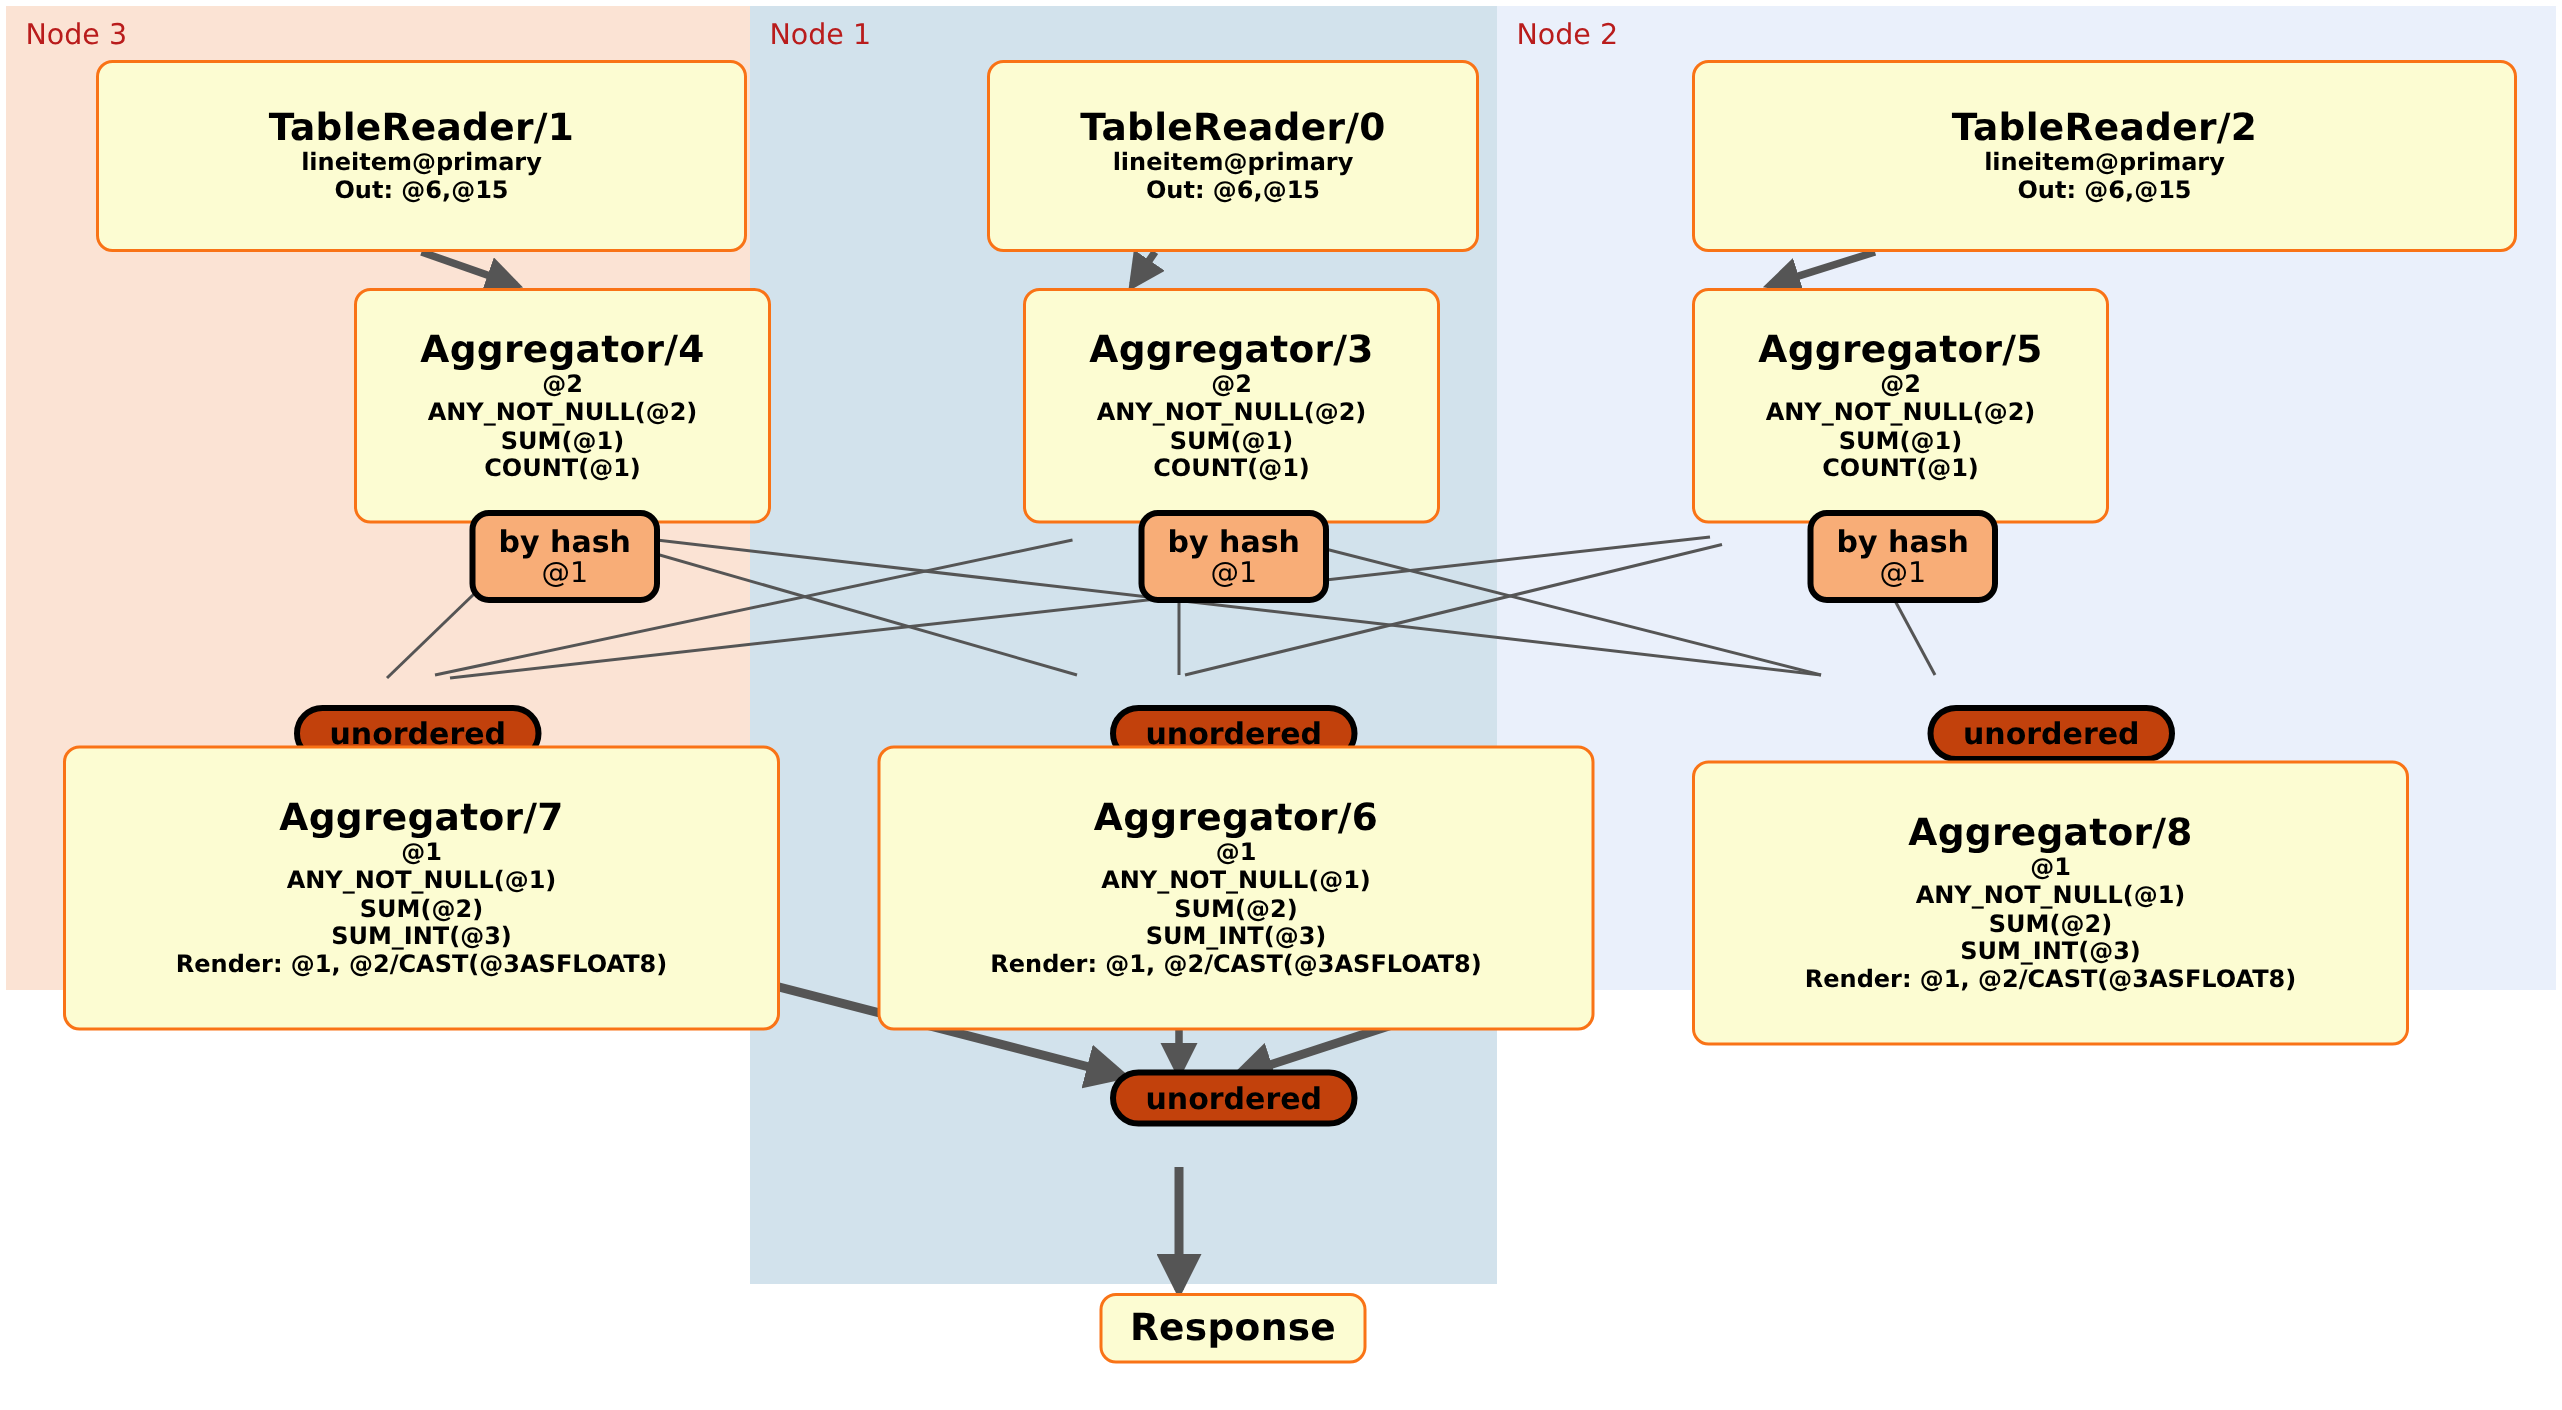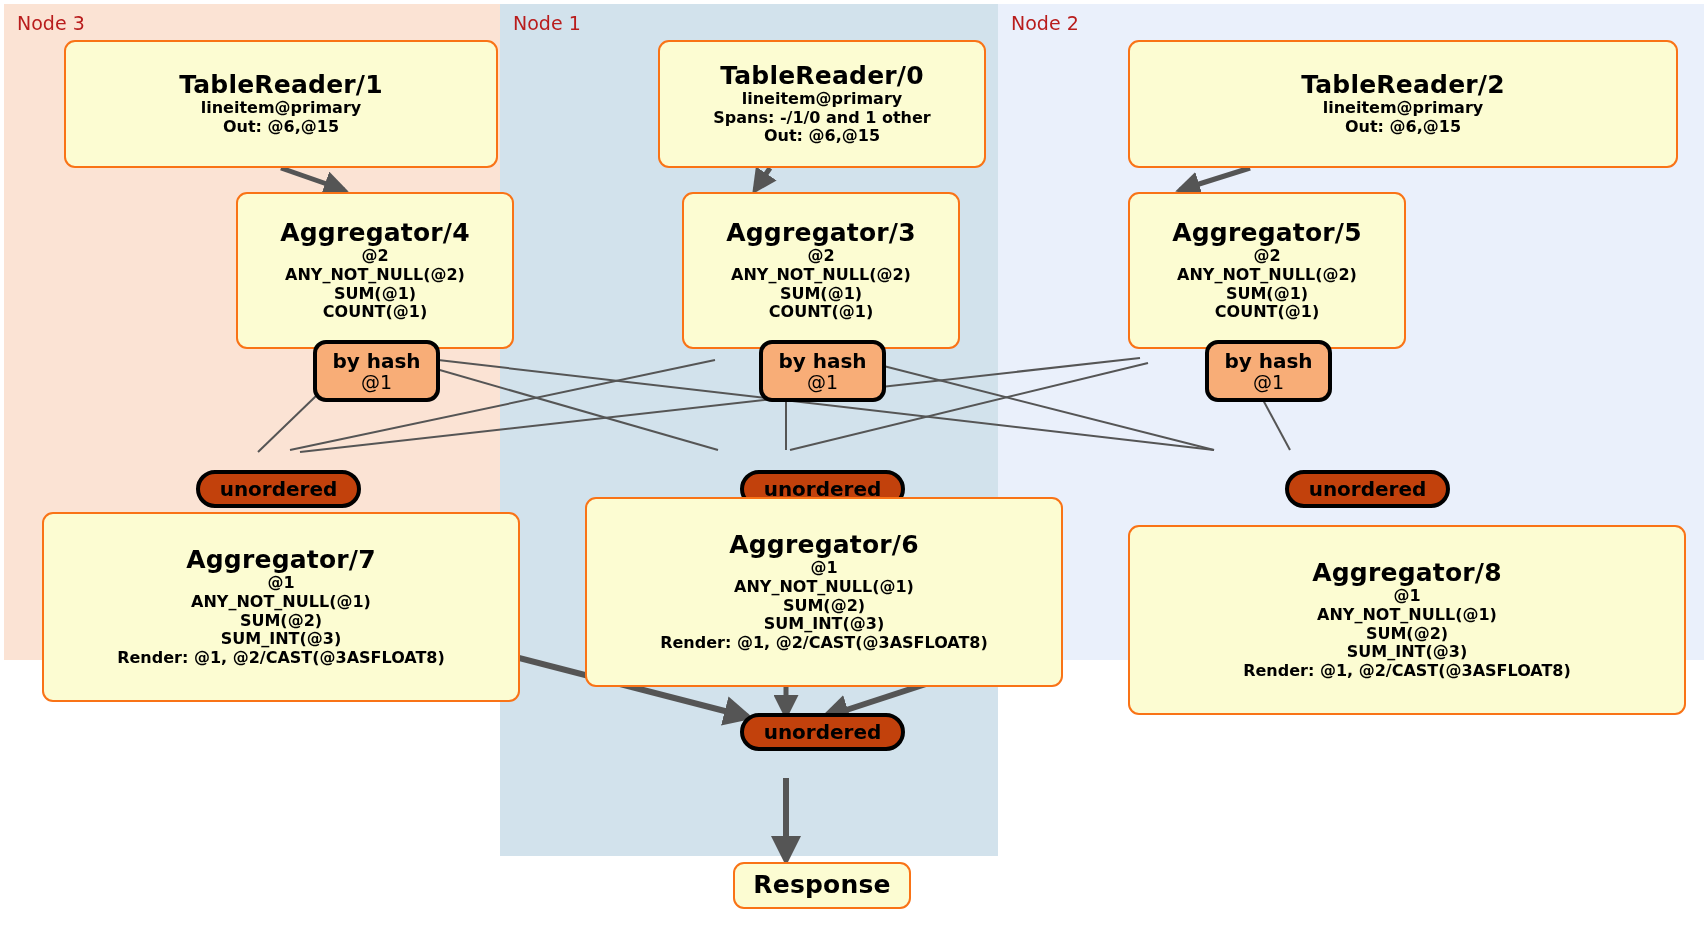--- a/index.html
+++ b/index.html
@@ -83,21 +83,20 @@
 
   <div class="box" style="left:64px;top:40px;width:434px;height:128px;">
     <div class="ttl">TableReader/1</div>
     <div class="ln">lineitem@primary</div>
     <div class="ln">Out: @6,@15</div>
   </div>
 
   <div class="box" style="left:658px;top:40px;width:328px;height:128px;">
     <div class="ttl">TableReader/0</div>
     <div class="ln">lineitem@primary</div>
-    <div class="ln">Spans: -/1/0 and 1 other</div>
     <div class="ln">Out: @6,@15</div>
   </div>
 
   <div class="box" style="left:1128px;top:40px;width:550px;height:128px;">
     <div class="ttl">TableReader/2</div>
     <div class="ln">lineitem@primary</div>
     <div class="ln">Out: @6,@15</div>
   </div>
 
   <div class="box" style="left:236px;top:192px;width:278px;height:157px;">
@@ -140,39 +139,39 @@
   <div class="badge unord" style="left:196px;top:470px;width:165px;height:38px;">
     <div class="b1">unordered</div>
   </div>
   <div class="badge unord" style="left:740px;top:470px;width:165px;height:38px;">
     <div class="b1">unordered</div>
   </div>
   <div class="badge unord" style="left:1285px;top:470px;width:165px;height:38px;">
     <div class="b1">unordered</div>
   </div>
 
-  <div class="box" style="left:42px;top:497px;width:478px;height:190px;margin-top:15px;">
+  <div class="box" style="left:42px;top:497px;width:478px;height:190px;">
     <div class="ttl">Aggregator/7</div>
     <div class="ln">@1</div>
     <div class="ln">ANY_NOT_NULL(@1)</div>
     <div class="ln">SUM(@2)</div>
     <div class="ln">SUM_INT(@3)</div>
     <div class="ln">Render: @1, @2/CAST(@3ASFLOAT8)</div>
   </div>
 
   <div class="box" style="left:585px;top:497px;width:478px;height:190px;">
     <div class="ttl">Aggregator/6</div>
     <div class="ln">@1</div>
     <div class="ln">ANY_NOT_NULL(@1)</div>
     <div class="ln">SUM(@2)</div>
     <div class="ln">SUM_INT(@3)</div>
     <div class="ln">Render: @1, @2/CAST(@3ASFLOAT8)</div>
   </div>
 
-  <div class="box" style="left:1128px;top:525px;width:558px;height:190px;">
+  <div class="box" style="left:1128px;top:507px;width:478px;height:190px;">
     <div class="ttl">Aggregator/8</div>
     <div class="ln">@1</div>
     <div class="ln">ANY_NOT_NULL(@1)</div>
     <div class="ln">SUM(@2)</div>
     <div class="ln">SUM_INT(@3)</div>
     <div class="ln">Render: @1, @2/CAST(@3ASFLOAT8)</div>
   </div>
 
   <div class="badge unord" style="left:740px;top:713px;width:165px;height:38px;">
     <div class="b1">unordered</div>

